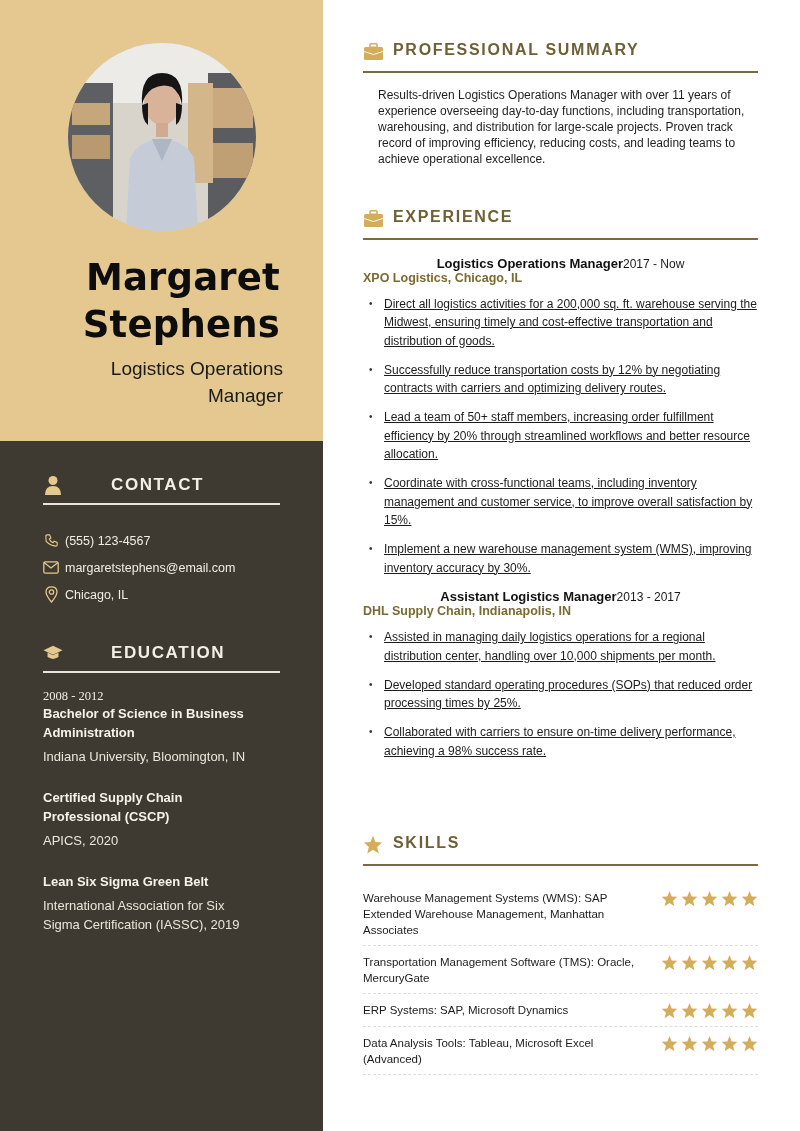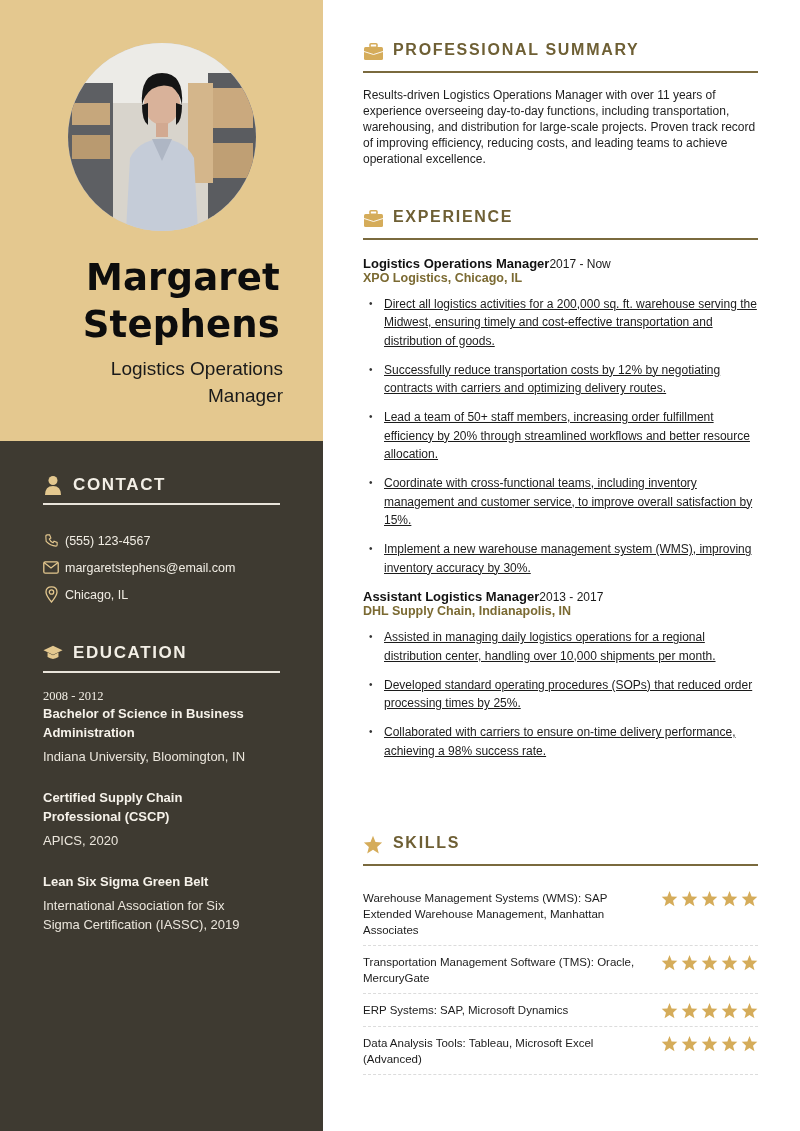--- a/index.html
+++ b/index.html
@@ -10,43 +10,43 @@
   .sidebar-top { position: absolute; left: 0; top: 0; width: 323px; height: 441px; background: #e4c88f; }
   .sidebar-bottom { position: absolute; left: 0; top: 441px; width: 323px; height: 690px; background: #3e3a31; }
 
   .photo { position: absolute; left: 68px; top: 43px; width: 188px; height: 188px; border-radius: 50%; overflow: hidden; background: #c9c6bf; }
   .photo svg { width: 100%; height: 100%; display: block; }
 
   .name { position: absolute; left: 0; top: 254px; width: 280px; text-align: right; font-family: "DejaVu Sans", sans-serif; font-weight: bold; font-size: 37px; line-height: 47px; color: #0d0d0d; letter-spacing: 0.2px; }
   .jobtitle { position: absolute; left: 40px; top: 355px; width: 243px; text-align: right; font-family: "Liberation Sans", sans-serif; font-size: 19px; line-height: 27px; color: #1a1a1a; }
 
   .side-section { position: absolute; left: 43px; width: 237px; }
-  .side-head { display: flex; align-items: center; height: 26px; }
+  .side-head { display: flex; align-items: center; height: 26px; gap: 38px; }
   .side-head .icon { width: 20px; height: 20px; margin-right: 10px; display: flex; align-items: center; justify-content: center; }
   .side-head .title { font-family: "Liberation Sans", sans-serif; font-size: 17px; letter-spacing: 1.6px; color: #f3efe6; font-weight: bold; }
   .side-rule { height: 2px; background: #e9e4da; margin-top: 5px; }
 
   .contact-row { display: flex; align-items: center; height: 27px; font-family: "Liberation Sans", sans-serif; font-size: 12.5px; color: #f1ede4; }
   .contact-row .cicon { width: 16px; height: 16px; margin-right: 6px; display: flex; align-items: center; justify-content: center; }
 
   .edu-dates { font-family: Liberation Serif, serif; font-size: 12.5px; color: #f1ede4; margin-top: 16px; }
   .edu-degree { font-family: "Liberation Sans", sans-serif; font-weight: bold; font-size: 13px; line-height: 19px; color: #f6f2ea; }
   .edu-school { font-family: "Liberation Sans", sans-serif; font-size: 13px; line-height: 19px; color: #ebe6dc; margin-top: 5px; }
   .edu-gap { height: 22px; }
 
   .main { position: absolute; left: 363px; top: 0; width: 395px; }
   .sec-head { display: flex; align-items: flex-start; height: 26px; }
   .sec-head .icon { width: 20px; height: 20px; margin-right: 10px; display: flex; align-items: center; justify-content: center; }
   .sec-head .title { font-family: "Liberation Sans", sans-serif; font-weight: bold; font-size: 16px; letter-spacing: 1.7px; color: #6e5f34; }
   .sec-rule { height: 1.5px; background: #7a6a3e; margin-top: 4px; }
 
-  .summary { font-family: "Liberation Sans", sans-serif; font-size: 12px; line-height: 16px; color: #1e1e1e; margin-top: 14px; }
+  .summary { font-family: "Liberation Sans", sans-serif; font-size: 12px; line-height: 16px; color: #1e1e1e; margin-top: 14px; margin-left: 15px; }
 
   .job { margin-top: 16px; }
-  .job-top { display: flex; justify-content: flex-start; align-items: baseline; }
+  .job-top { display: flex; justify-content: center; align-items: baseline; }
   .job-role { font-family: "Liberation Sans", sans-serif; font-weight: bold; font-size: 13px; color: #111; }
   .job-dates { font-family: "Liberation Sans", sans-serif; font-size: 12px; color: #1a1a1a; }
   .job-company { font-family: "Liberation Sans", sans-serif; font-weight: bold; font-size: 12.5px; color: #7b6a32; }
   .bullets { list-style: none; margin-top: 10px; }
   .bullets li { position: relative; padding-left: 21px; font-family: "Liberation Sans", sans-serif; font-size: 12px; line-height: 18.5px; color: #1c1c1c; margin-bottom: 10.5px; text-decoration: underline; }
   .bullets li::before { content: "\2022"; position: absolute; left: 6px; top: 0; font-size: 10px; color: #333; }
 
   .skill-row { display: flex; justify-content: space-between; align-items: flex-start; border-bottom: 1px dashed #dcdcdc; padding: 8px 0 7px 0; }
   .skill-name { font-family: "Liberation Sans", sans-serif; font-size: 11.5px; line-height: 16px; color: #1c1c1c; width: 275px; }
   .stars { display: flex; gap: 3px; margin-top: 0px; }

